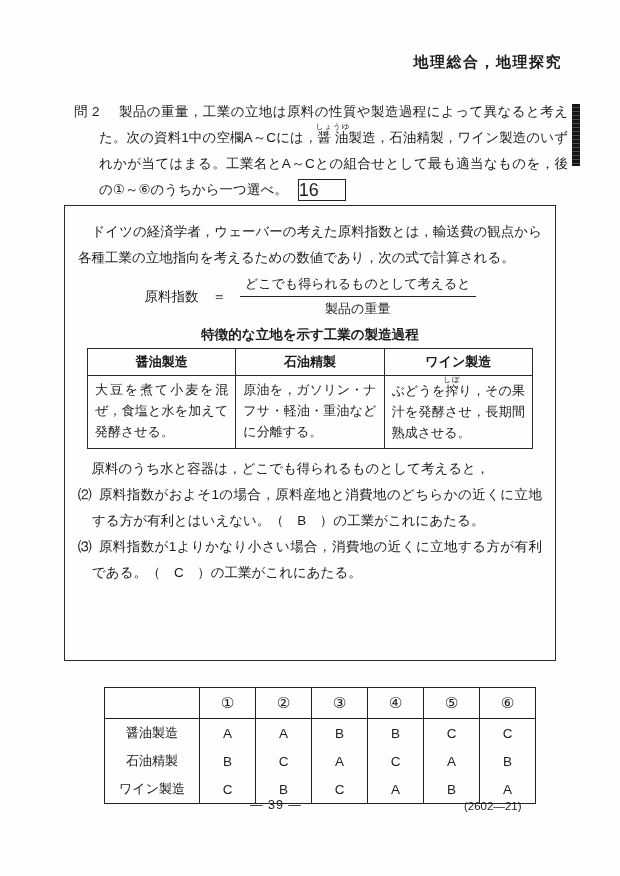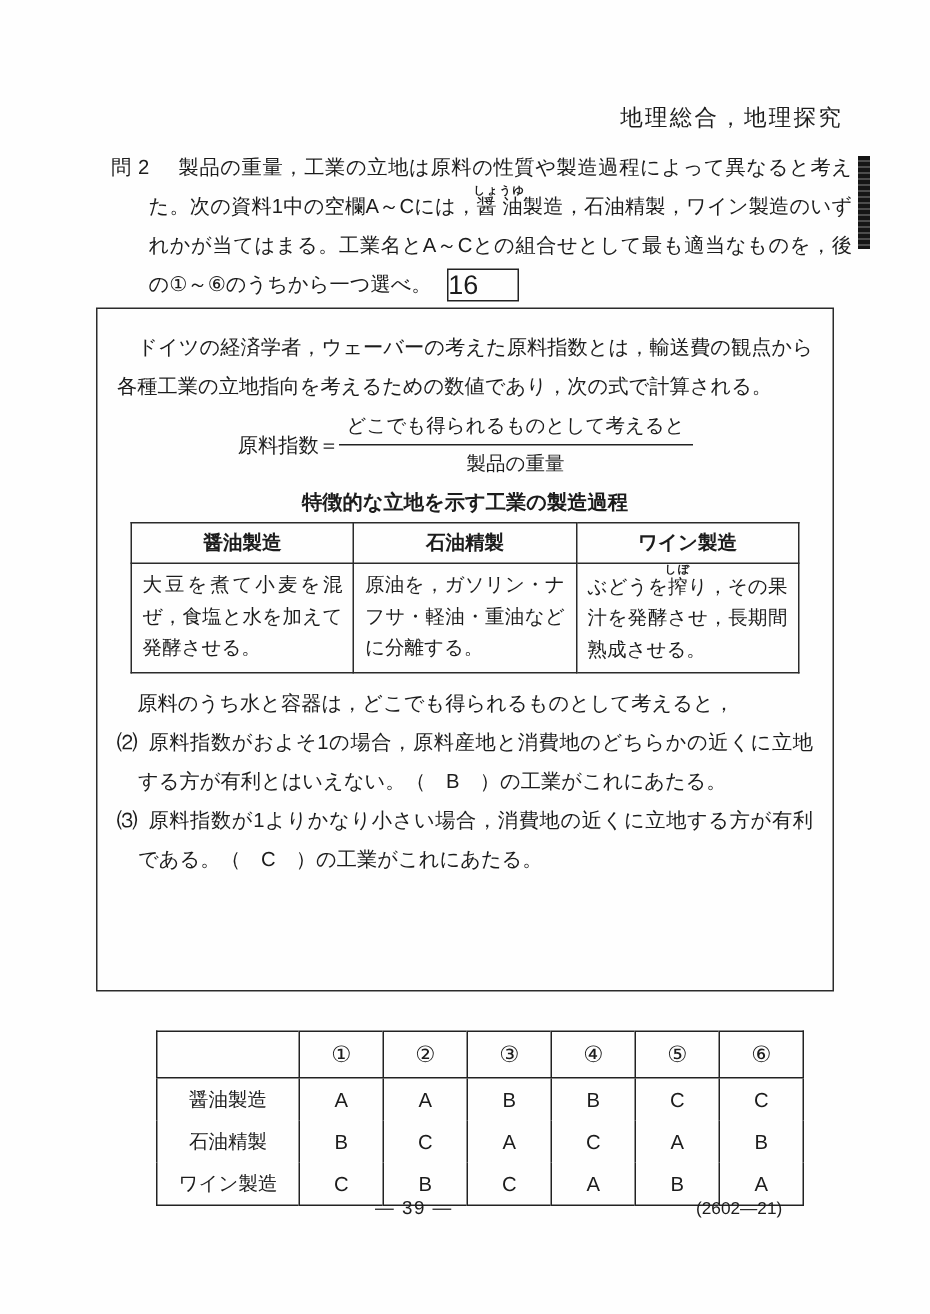--- a/index.html
+++ b/index.html
@@ -6,36 +6,36 @@
   .page {
     position:relative;
     width:620px; height:876px;
     background:#fefefe;
     font-family:"Liberation Sans","DejaVu Sans",sans-serif;
     color:#1c1c1c;
     overflow:hidden;
   }
   
   .header-title {
-    position:absolute; top:69px; right:58px;
-    font-size:15px; font-weight:normal; letter-spacing:1.5px;
+    position:absolute; top:53px; right:58px;
+    font-size:15px; font-weight:bold; letter-spacing:1.5px;
   }
   
   .binding-mark {
     position:absolute; left:572px; top:104px; width:8px; height:62px;
     background:repeating-linear-gradient(180deg,#151515 0 3px,#4c4c4c 3px 4px);
   }
   
   .question {
     position:absolute; top:99px; left:74px; width:494px;
     font-size:13.5px; line-height:26px; text-align:justify;
   }
   .q-body { padding-left:25px; text-indent:-25px; }
   .q-marker { margin-right:19px; white-space:nowrap; }
-  ruby rt { font-size:7.5px; letter-spacing:1px;font-weight:bold; }
+  ruby rt { font-size:7.5px; letter-spacing:1px; }
   .answer-box {
     display:inline-block; border:1.6px solid #222;
     min-width:46px; height:20px; line-height:20px;
     text-align:left; margin-left:10px; font-size:18px;
     vertical-align:-2px; text-indent:0;
   }
   
   .shiryo {
     position:absolute; left:64px; top:205px; width:492px; height:456px;
     border:1.5px solid #2b2b2b; box-sizing:border-box;
@@ -43,21 +43,21 @@
   }
   .shiryo-title {
     text-align:center; font-size:13.5px; font-weight:bold;
     margin:2px 0 12px 0; letter-spacing:0.5px;
   }
   .shiryo-intro {
     font-size:13.5px; line-height:26px; text-indent:1em; text-align:justify;
   }
   .formula {
     display:flex; justify-content:center; align-items:center;
-    margin:4px 0 6px 0; font-size:13.5px;
+    gap:14px; margin:4px 0 6px 0; font-size:13.5px;
   }
   .frac { text-align:center; font-size:13px; line-height:18px; }
   .frac .num { border-bottom:1.5px solid #222; padding:0 5px 3px 5px; }
   .frac .den { padding-top:3px; }
   .process-title {
     text-align:center; font-size:13.5px; font-weight:600; margin:8px 0 4px 0;
   }
   .process-table {
     width:calc(100% - 18px); margin:0 9px;
     border-collapse:collapse; table-layout:fixed;

